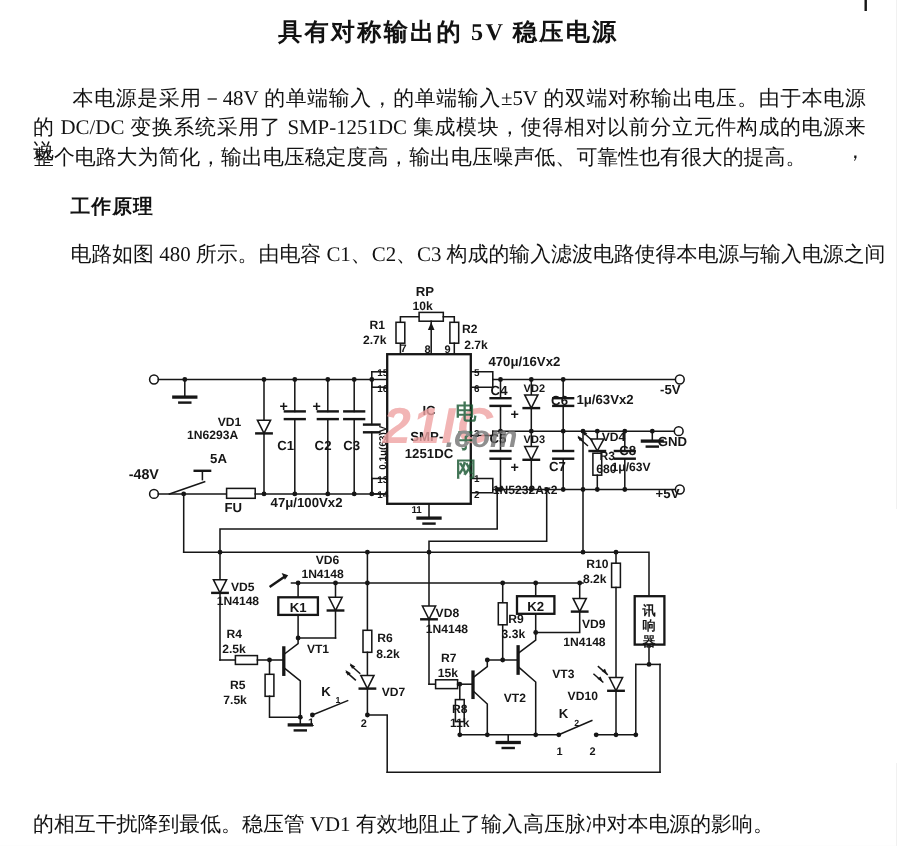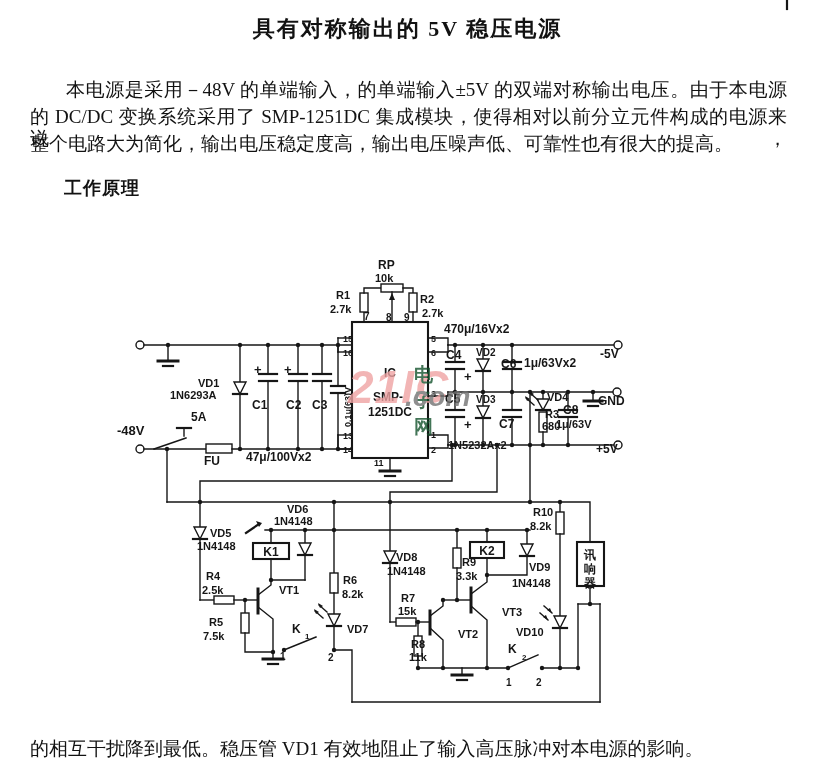--- a/index.html
+++ b/index.html
@@ -36,20 +36,21 @@
 </head>
 <body>
 
 <div id="page">
 
   <div id="title" class="abs">具有对称输出的 5V 稳压电源</div>
   <div id="p1l1" class="abs bodyline just">本电源是采用－48V 的单端输入，的单端输入±5V 的双端对称输出电压。由于本电源</div>
   <div id="p1l2" class="abs bodyline just">的 DC/DC 变换系统采用了 SMP-1251DC 集成模块，使得相对以前分立元件构成的电源来说，</div>
   <div id="p1l3" class="abs bodyline">整个电路大为简化，输出电压稳定度高，输出电压噪声低、可靠性也有很大的提高。</div>
   <div id="heading" class="abs">工作原理</div>
+  <div id="p2" class="abs">电路如图 480 所示。由电容 C1、C2、C3 构成的输入滤波电路使得本电源与输入电源之间</div>
   <div id="footerline" class="abs">的相互干扰降到最低。稳压管 VD1 有效地阻止了输入高压脉冲对本电源的影响。</div>
 
   <svg id="circ" class="abs" width="815" height="769" viewBox="0 0 815 769">
 
     <g>
       <circle cx="140" cy="345" r="4" class="rr"></circle>
       <line x1="144" y1="345" x2="352" y2="345"></line>
       <line x1="168" y1="345" x2="168" y2="360"></line>
       <line x1="158" y1="361" x2="178" y2="361" class="g1"></line>
       <line x1="163" y1="366" x2="173" y2="366" class="th"></line>

